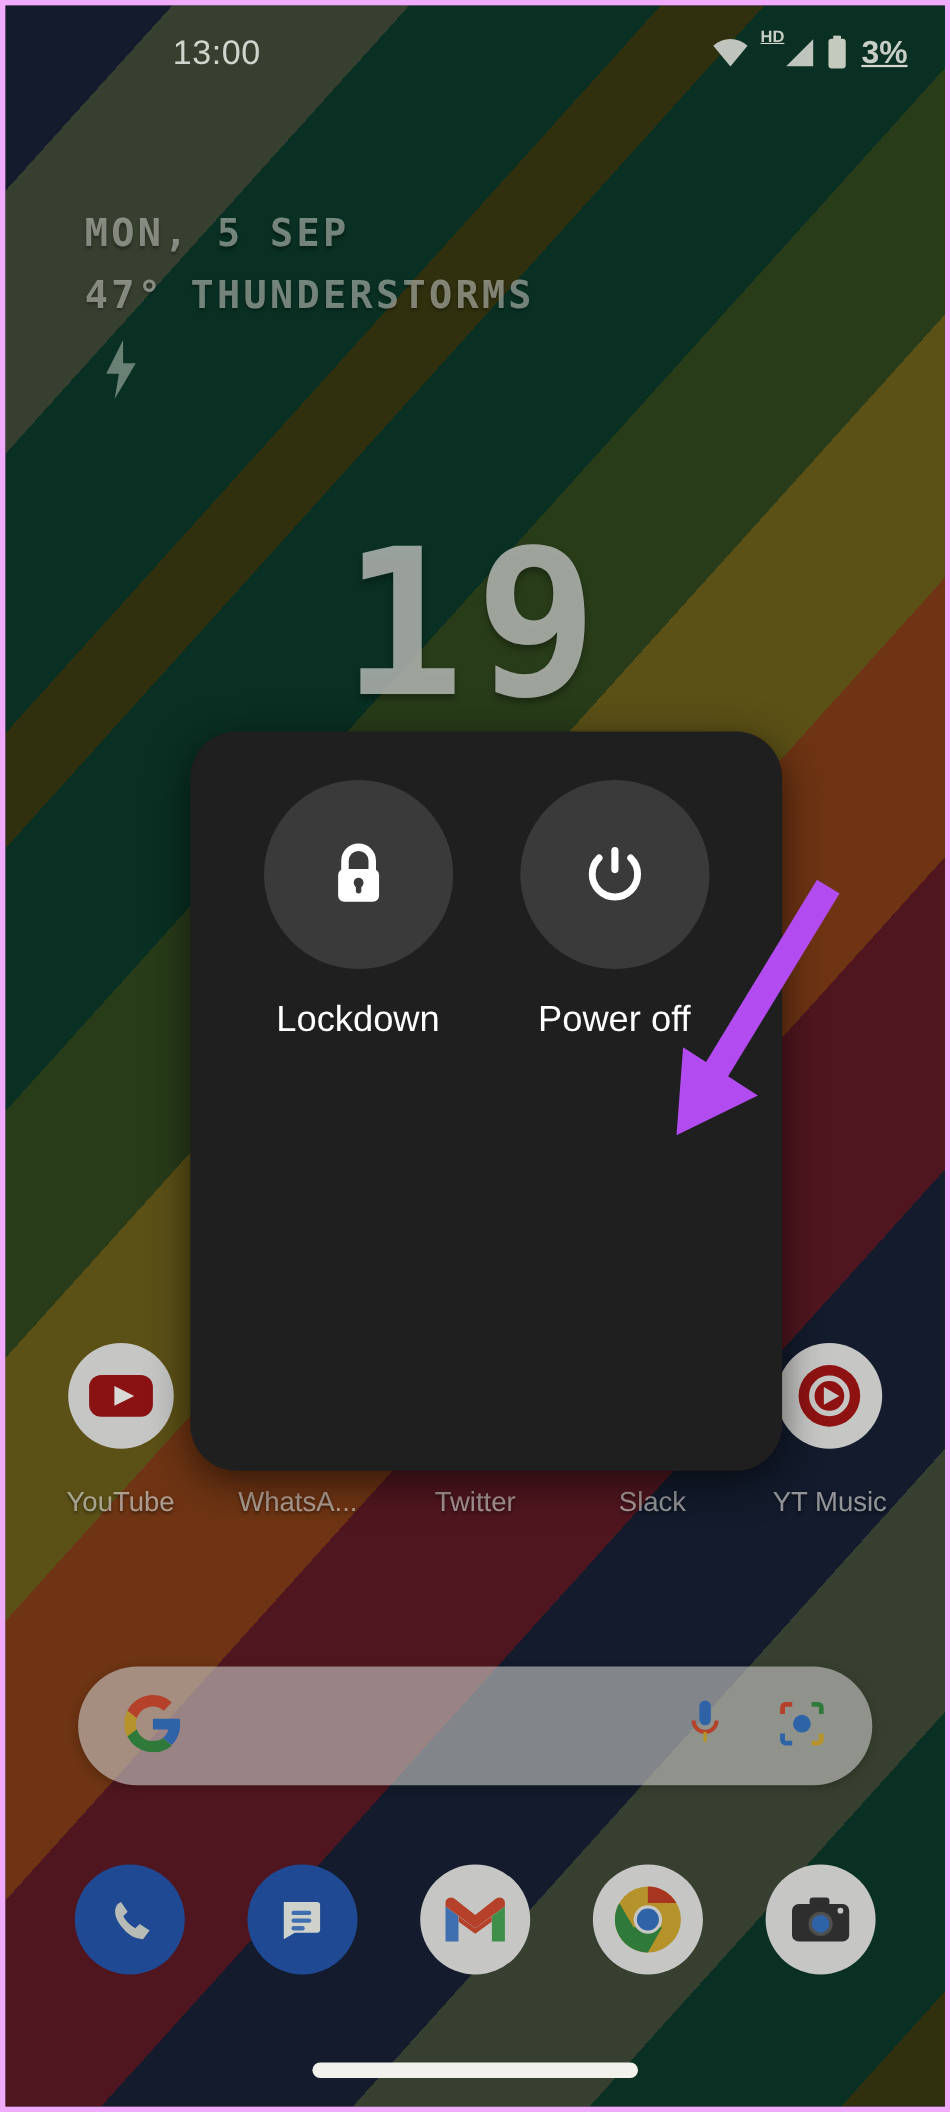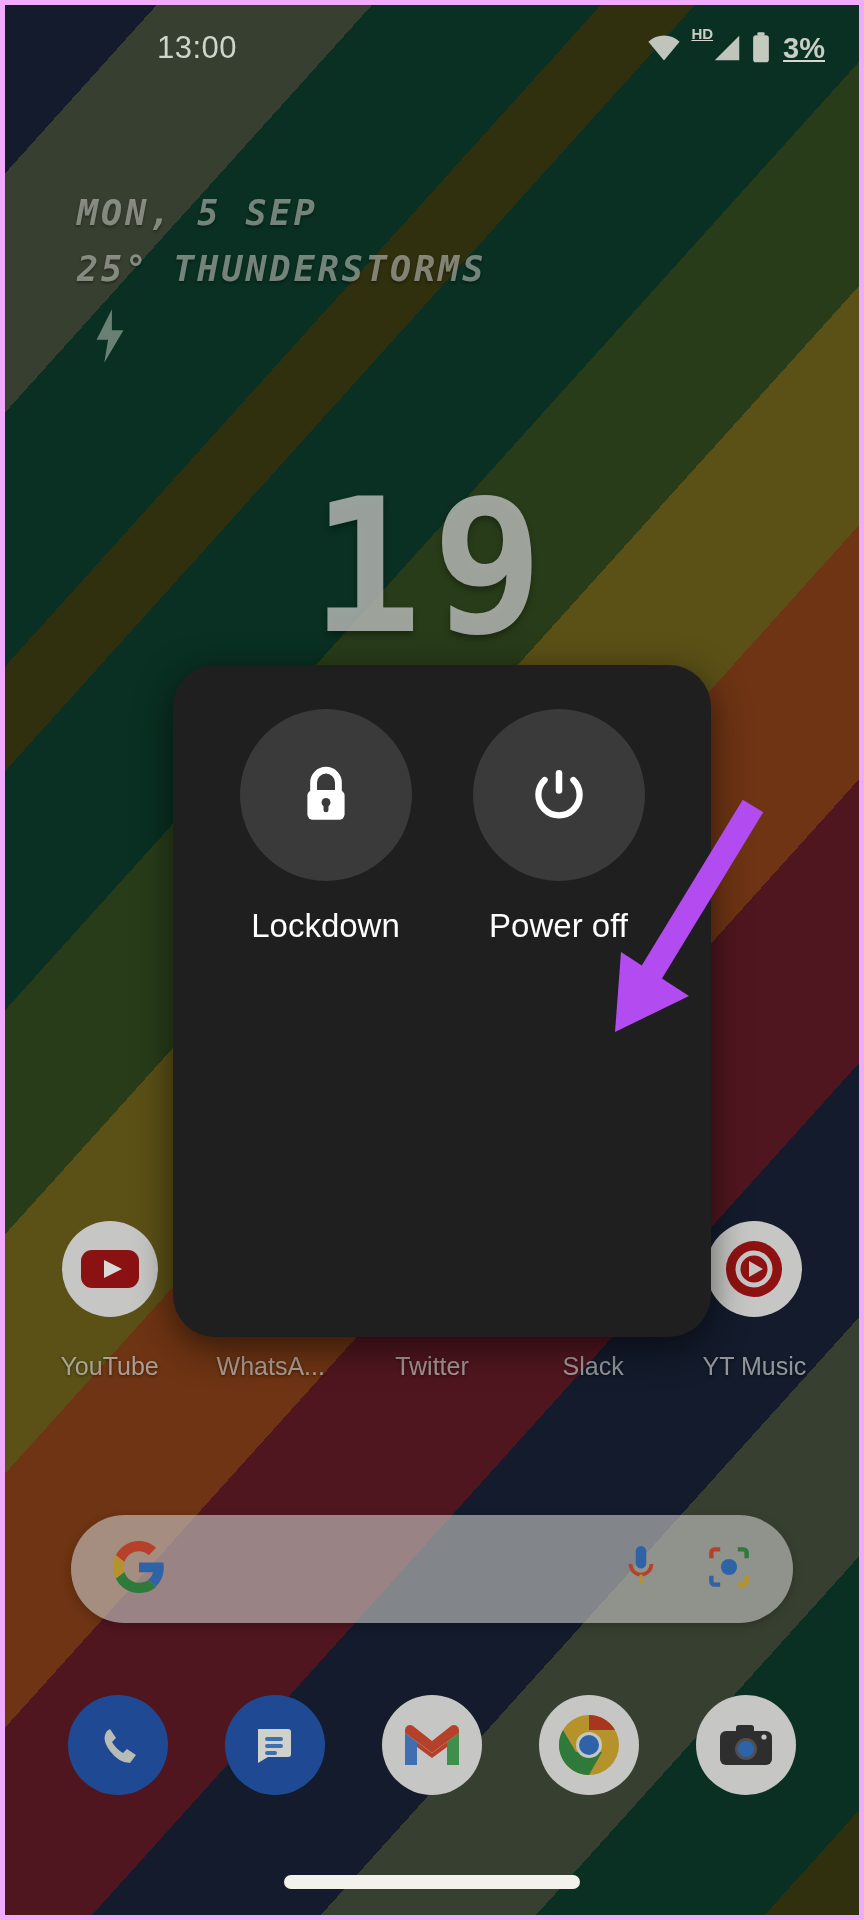--- a/index.html
+++ b/index.html
@@ -94,21 +94,20 @@
     left: 72px;
     top: 188px;
     z-index: 12;
   }
   .dot-line {
     font-family: "DejaVu Sans Mono", monospace;
     color: rgba(225,228,220,0.50);
     letter-spacing: 3px;
     text-shadow: 0 2px 3px rgba(0,0,0,0.35);
     white-space: nowrap;
-    font-style: italic;
   }
   #glance-date {
     font-size: 35px;
     margin-bottom: 16px;
     font-weight: 700;
   }
   #glance-weather {
     font-size: 35px;
     font-weight: 700;
   }
@@ -302,21 +301,21 @@
           <rect x="4.5" y="0" width="5" height="2.4" rx="0.7" fill="#c5cabf"></rect>
           <rect x="1.5" y="2" width="11" height="19" rx="2" fill="#c5cabf"></rect>
         </svg>
       </span>
       <span id="battery-pct">3%</span>
     </div>
   </div>
 
   <div id="glance">
     <div id="glance-date" class="dot-line">MON, 5 SEP</div>
-    <div id="glance-weather" class="dot-line">25° THUNDERSTORMS</div>
+    <div id="glance-weather" class="dot-line">47° THUNDERSTORMS</div>
     <div id="glance-bolt">
       <svg width="46" height="58" viewBox="0 0 24 30">
         <path d="M13 1 L5 17 L11 17 L9 29 L19 12 L13 12 Z" fill="rgba(225,228,220,0.45)"></path>
       </svg>
     </div>
   </div>
 
   <div id="clock">
     <div id="clock-text">19</div>
   </div>

